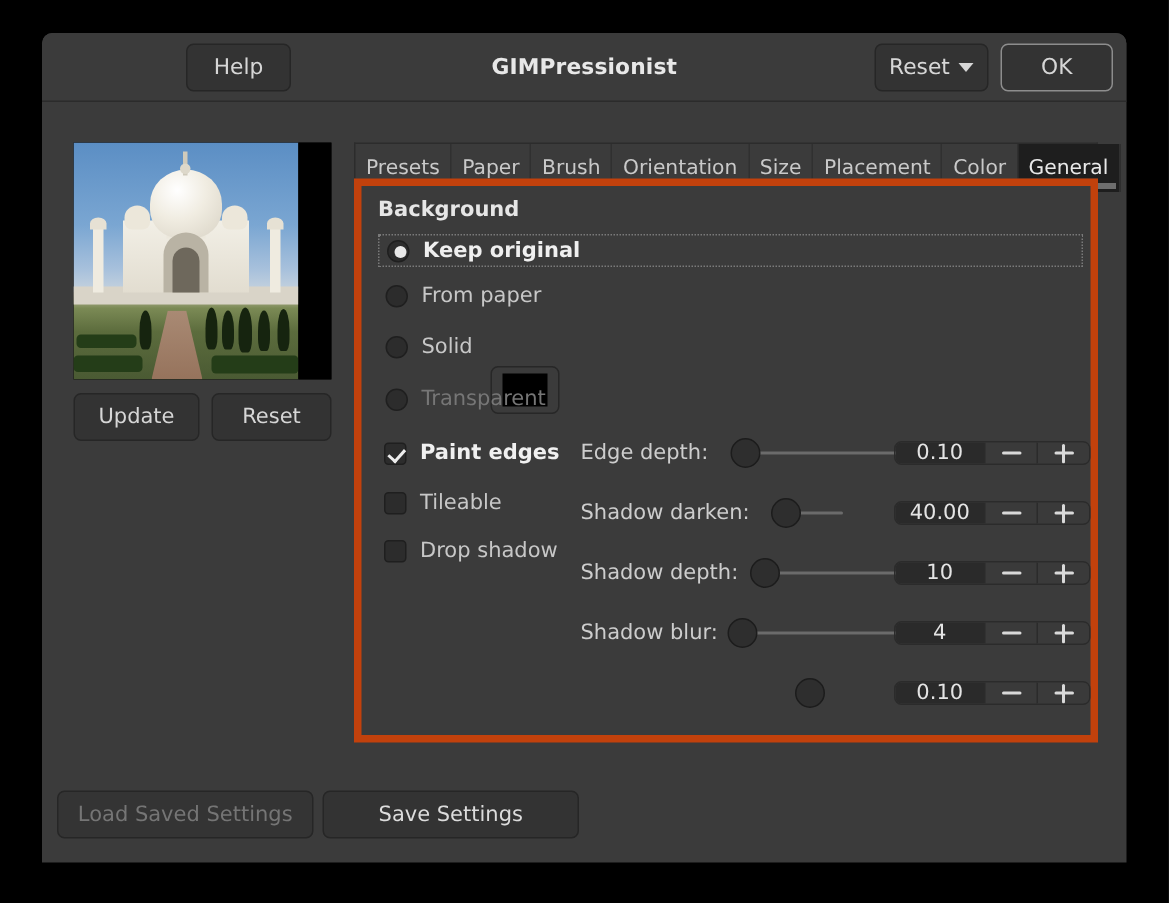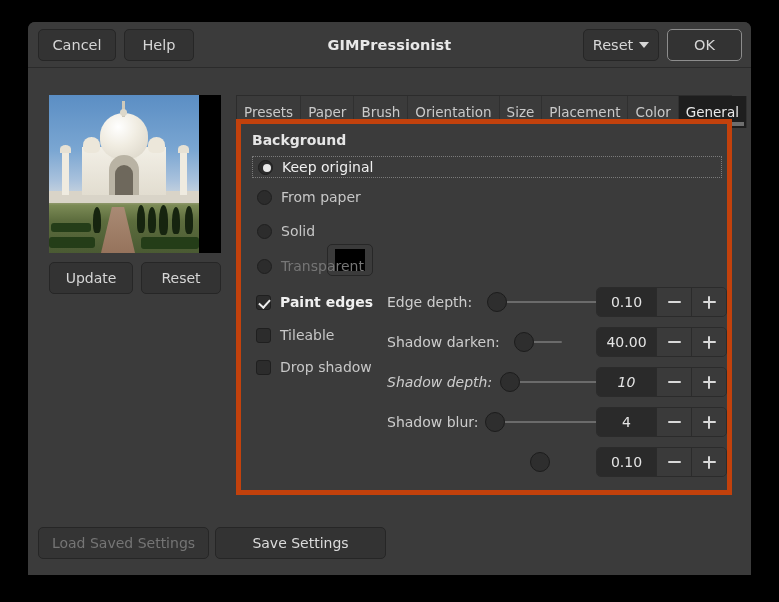--- a/index.html
+++ b/index.html
@@ -178,21 +178,21 @@
     color: #e6e6e6; font-size: 14px; font-weight: bold;
   }
   .radio-row {
     position: absolute; left: 16px;
     height: 22px; display: flex; align-items: center; gap: 9px;
     color: #c7c7c7; font-size: 14px; cursor: default;
   }
   .radio-row.selected {
     left: 11px; width: 470px; padding-left: 5px;
     border: 1px dotted #7a7a7a;
-    color: #efefef; font-weight: normal;
+    color: #efefef; font-weight: bold;
   }
   .radio-row.disabled { color: #767676; }
   .radio {
     width: 15px; height: 15px; border-radius: 50%;
     background: #2c2c2c; border: 1px solid #1f1f1f;
     flex: 0 0 auto; position: relative;
   }
   .radio.on::after {
     content: ""; position: absolute; left: 3.5px; top: 3.5px;
     width: 8px; height: 8px; border-radius: 50%; background: #e8e8e8;
@@ -234,21 +234,21 @@
   .scale { position: absolute; top: 50%; transform: translateY(-50%); height: 20px; }
   .track {
     position: absolute; top: 9px; height: 2px; background: #6b6b6b; border-radius: 1px;
   }
   .thumb {
     position: absolute; top: 0; width: 20px; height: 20px; border-radius: 50%;
     background: #2e2e2e; border: 1px solid #1c1c1c;
   }
   .spin {
     position: absolute; right: 0; top: 50%; transform: translateY(-50%);
-    height: 30px; display: flex; align-items: stretch;
+    height: 16px; display: flex; align-items: stretch;
     border: 1px solid #2b2b2b; border-radius: 5px; overflow: hidden; justify-content: center;
   }
   .spin-entry {
     width: 59px; background: #2a2a2a; color: #e4e4e4; font-size: 14px;
     display: flex; align-items: center; justify-content: center;
   }
   .spin-btn {
     width: 35px; background: #3a3a3a; color: #d9d9d9;
     display: flex; align-items: center; justify-content: center;
     border-left: 1px solid #2b2b2b; cursor: default;
@@ -271,23 +271,20 @@
   #btn-load { left: 10px; width: 171px; color: #757575; background: #343434; }
   #btn-save { left: 187px; width: 171px; color: #dcdcdc; }
 </style>
 </head>
 <body>
 
 <div id="window">
 
   <div id="headerbar">
     <div id="dialog-title">GIMPressionist</div>
-    <div class="hbtn" id="btn-cancel">
-      <span>Cancel</span>
-    </div>
     <div class="hbtn" id="btn-help">
       <span>Help</span>
     </div>
     <div class="hbtn" id="btn-reset">
       <span>Reset</span>
       <span class="chev"></span>
     </div>
     <div class="hbtn" id="btn-ok">
       <span>OK</span>
     </div>
@@ -423,21 +420,21 @@
           <div class="spin-entry">40.00</div>
           <div class="spin-btn">
               <span class="minus"></span>
             </div>
           <div class="spin-btn">
               <span class="plus"></span>
             </div>
         </div>
       </div>
 
-      <div class="srow" style="top:243px;font-style:italic;">
+      <div class="srow" style="top:243px;">
         <span class="slabel">Shadow depth:</span>
         <div class="scale" style="left:113px; width:122px;">
           <div class="track" style="left:10px; width:102px;"></div>
           <div class="thumb" style="left:0px;"></div>
         </div>
         <div class="spin">
           <div class="spin-entry">10</div>
           <div class="spin-btn">
               <span class="minus"></span>
             </div>

